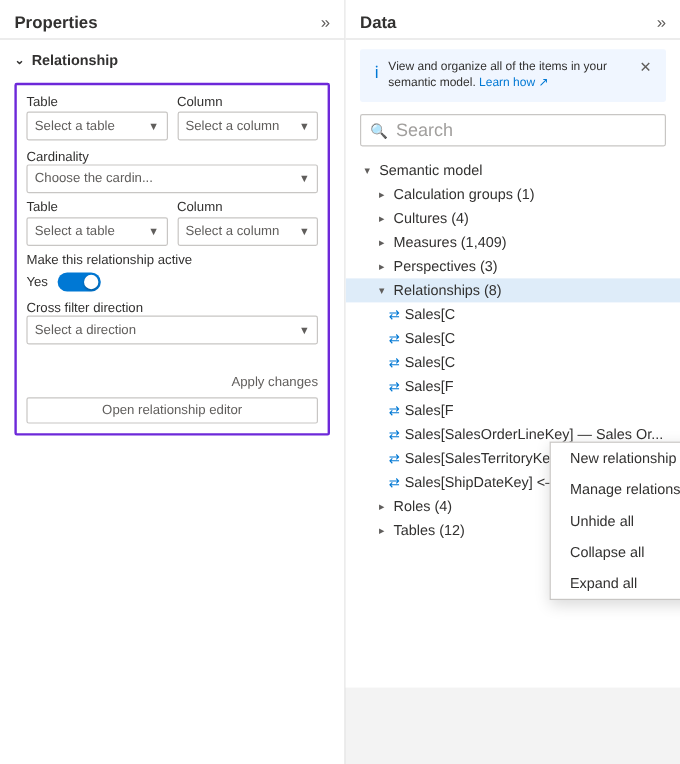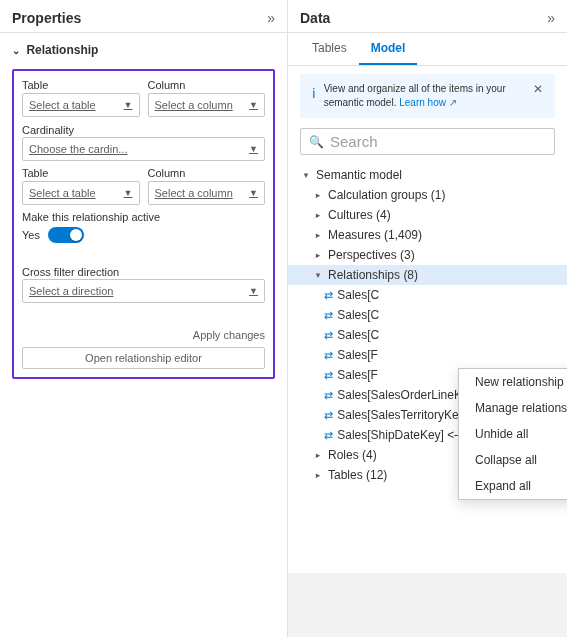--- a/index.html
+++ b/index.html
@@ -81,33 +81,32 @@
       border-radius: 2px;
       background: #fff;
       padding: 3px 6px;
       font-size: 11px;
       color: #605e5c;
       display: flex;
       align-items: center;
       justify-content: space-between;
       cursor: pointer;
       height: 24px;
-      text-decoration: underline;
     }
     .dropdown .chevron-down {
       font-size: 9px;
       color: #605e5c;
     }
 
     .cardinality-group {
       margin-bottom: 6px;
     }
 
     .relationship-active {
-      margin-bottom: 22px;
+      margin-bottom: 6px;
     }
     .active-label {
       font-size: 11px;
       color: #323130;
       margin-bottom: 4px;
     }
     .toggle-row {
       display: flex;
       align-items: center;
       gap: 8px;
@@ -394,24 +393,20 @@
     </div>
   </div>
 </div>
 
 <div class="right-panel">
   <div class="right-header">
     <span class="right-title">Data</span>
     <span class="expand-icon">»</span>
   </div>
 
-  <div class="tabs-row">
-    <div class="tab">Tables</div>
-    <div class="tab active">Model</div>
-  </div>
 
   <div class="info-bar">
     <span class="info-icon">ℹ</span>
     <span class="info-text">
       View and organize all of the items in your semantic model. <a class="info-link" href="#">Learn how ↗</a>
     </span>
     <span class="close-info">✕</span>
   </div>
 
   <div class="search-box">

